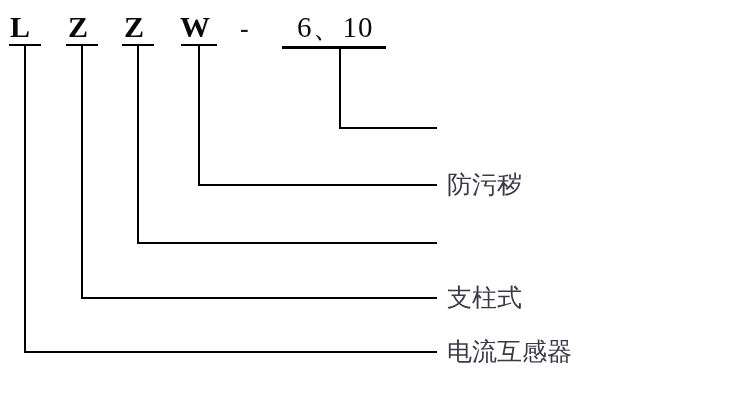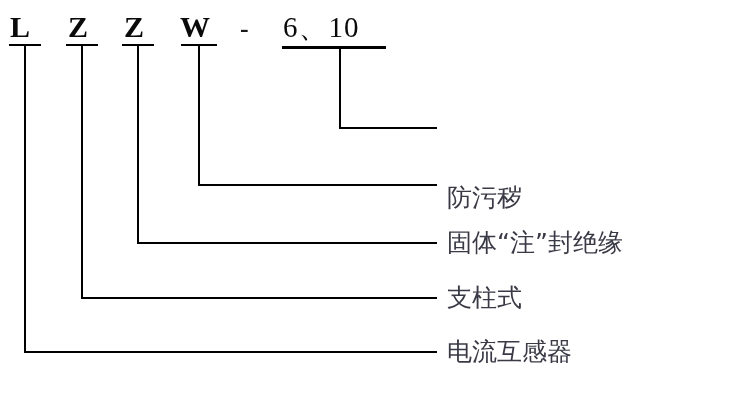--- a/index.html
+++ b/index.html
@@ -83,21 +83,21 @@
 <body>
 
 <div id="diagram-root">
 
   <div class="code-layer">
     <span class="code-char" style="left:10px; top:12px;">L</span>
     <span class="code-char" style="left:68px; top:12px;">Z</span>
     <span class="code-char" style="left:124px; top:12px;">Z</span>
     <span class="code-char" style="left:180px; top:12px;">W</span>
     <span class="code-dash" style="left:240px; top:16px;">-</span>
-    <span class="code-rating" style="left:283px; top:13px;">6、10</span>
+    <span class="code-rating" style="left:297px; top:13px;">6、10</span>
   </div>
 
   <svg id="leader-lines" viewBox="0 0 736 405" width="736" height="405">
     <g stroke="#000000" stroke-width="2.4" fill="none" shape-rendering="crispEdges">
 
       <line x1="9" y1="45" x2="41" y2="45"></line>
       <line x1="66" y1="45" x2="98" y2="45"></line>
       <line x1="122" y1="45" x2="154" y2="45"></line>
       <line x1="181" y1="45" x2="217" y2="45"></line>
 
@@ -111,21 +111,20 @@
 
       <line x1="339" y1="128" x2="437" y2="128" stroke-width="1.8"></line>
       <line x1="198" y1="185" x2="437" y2="185"></line>
       <line x1="137" y1="243" x2="437" y2="243"></line>
       <line x1="81" y1="298" x2="437" y2="298"></line>
       <line x1="24" y1="352" x2="437" y2="352"></line>
     </g>
   </svg>
 
 
-  <span class="desc-label" style="left:447px; top:185px;">防污秽</span>
+  <span class="desc-label" style="left:447px; top:172px;">防污秽</span>
 
-  <span class="desc-label" style="left:447px; top:230px;">固体“注”封绝缘</span>
 
   <span class="desc-label" style="left:447px; top:339px;">电流互感器</span>
 
   <span class="desc-label" style="left:447px; top:285px;">支柱式</span>
 
 </div>
 
 </body></html>

